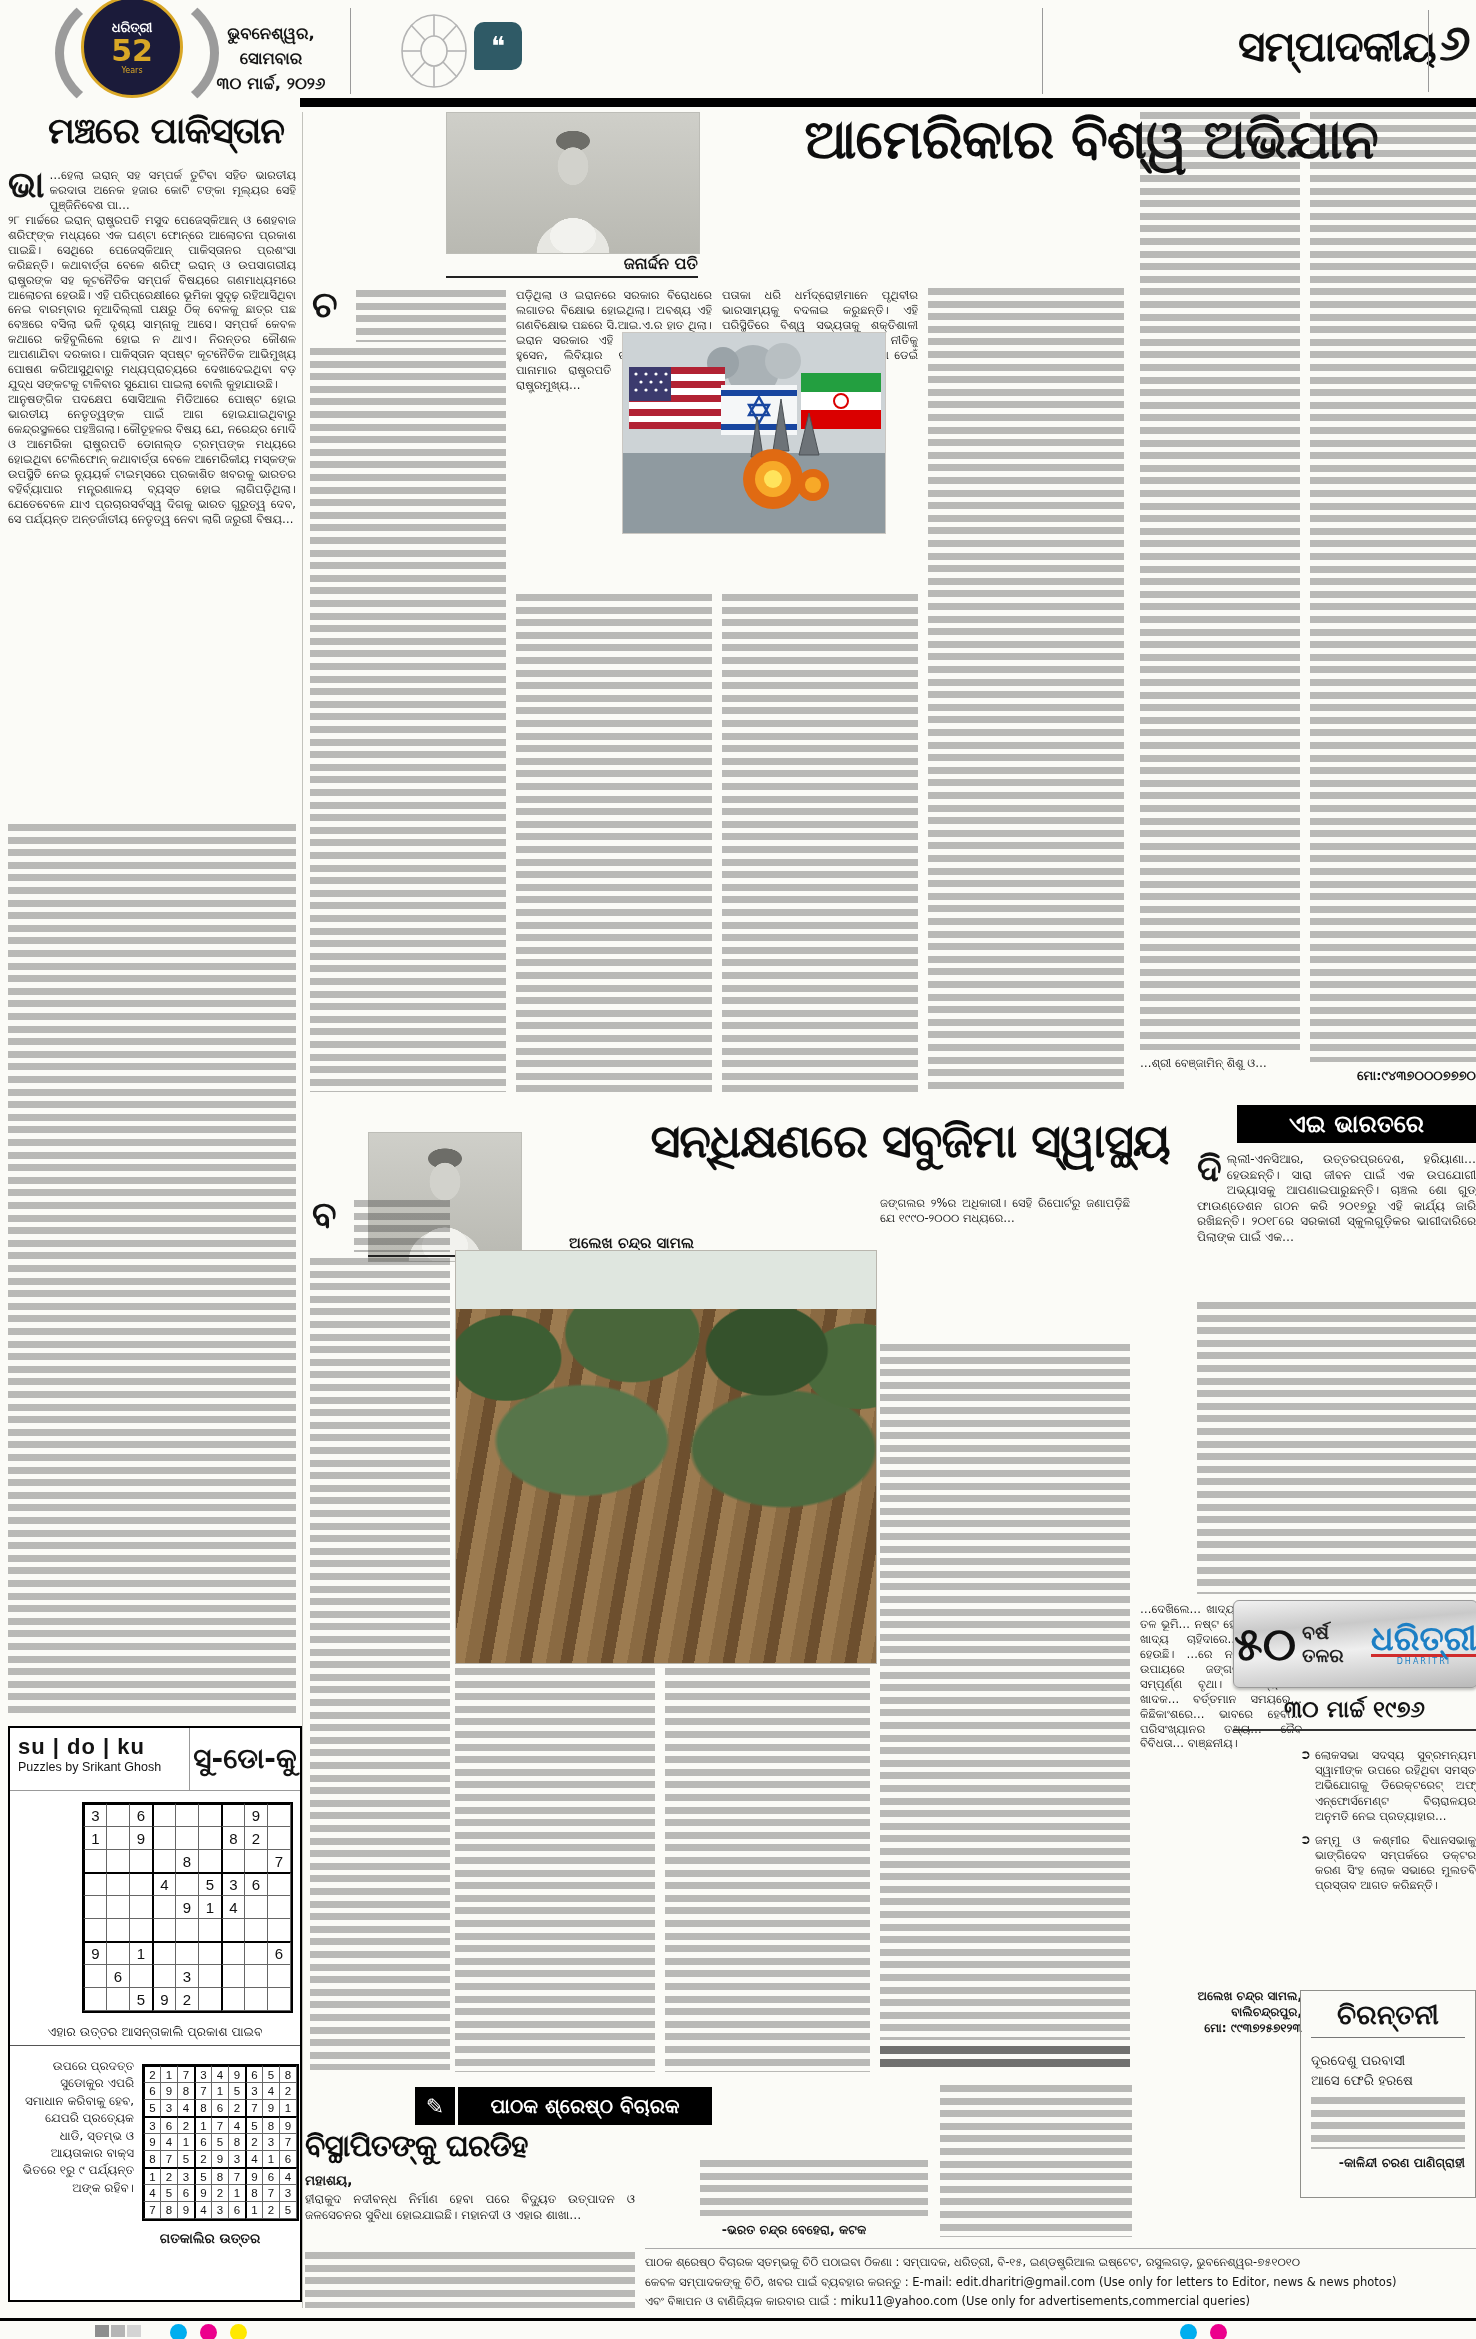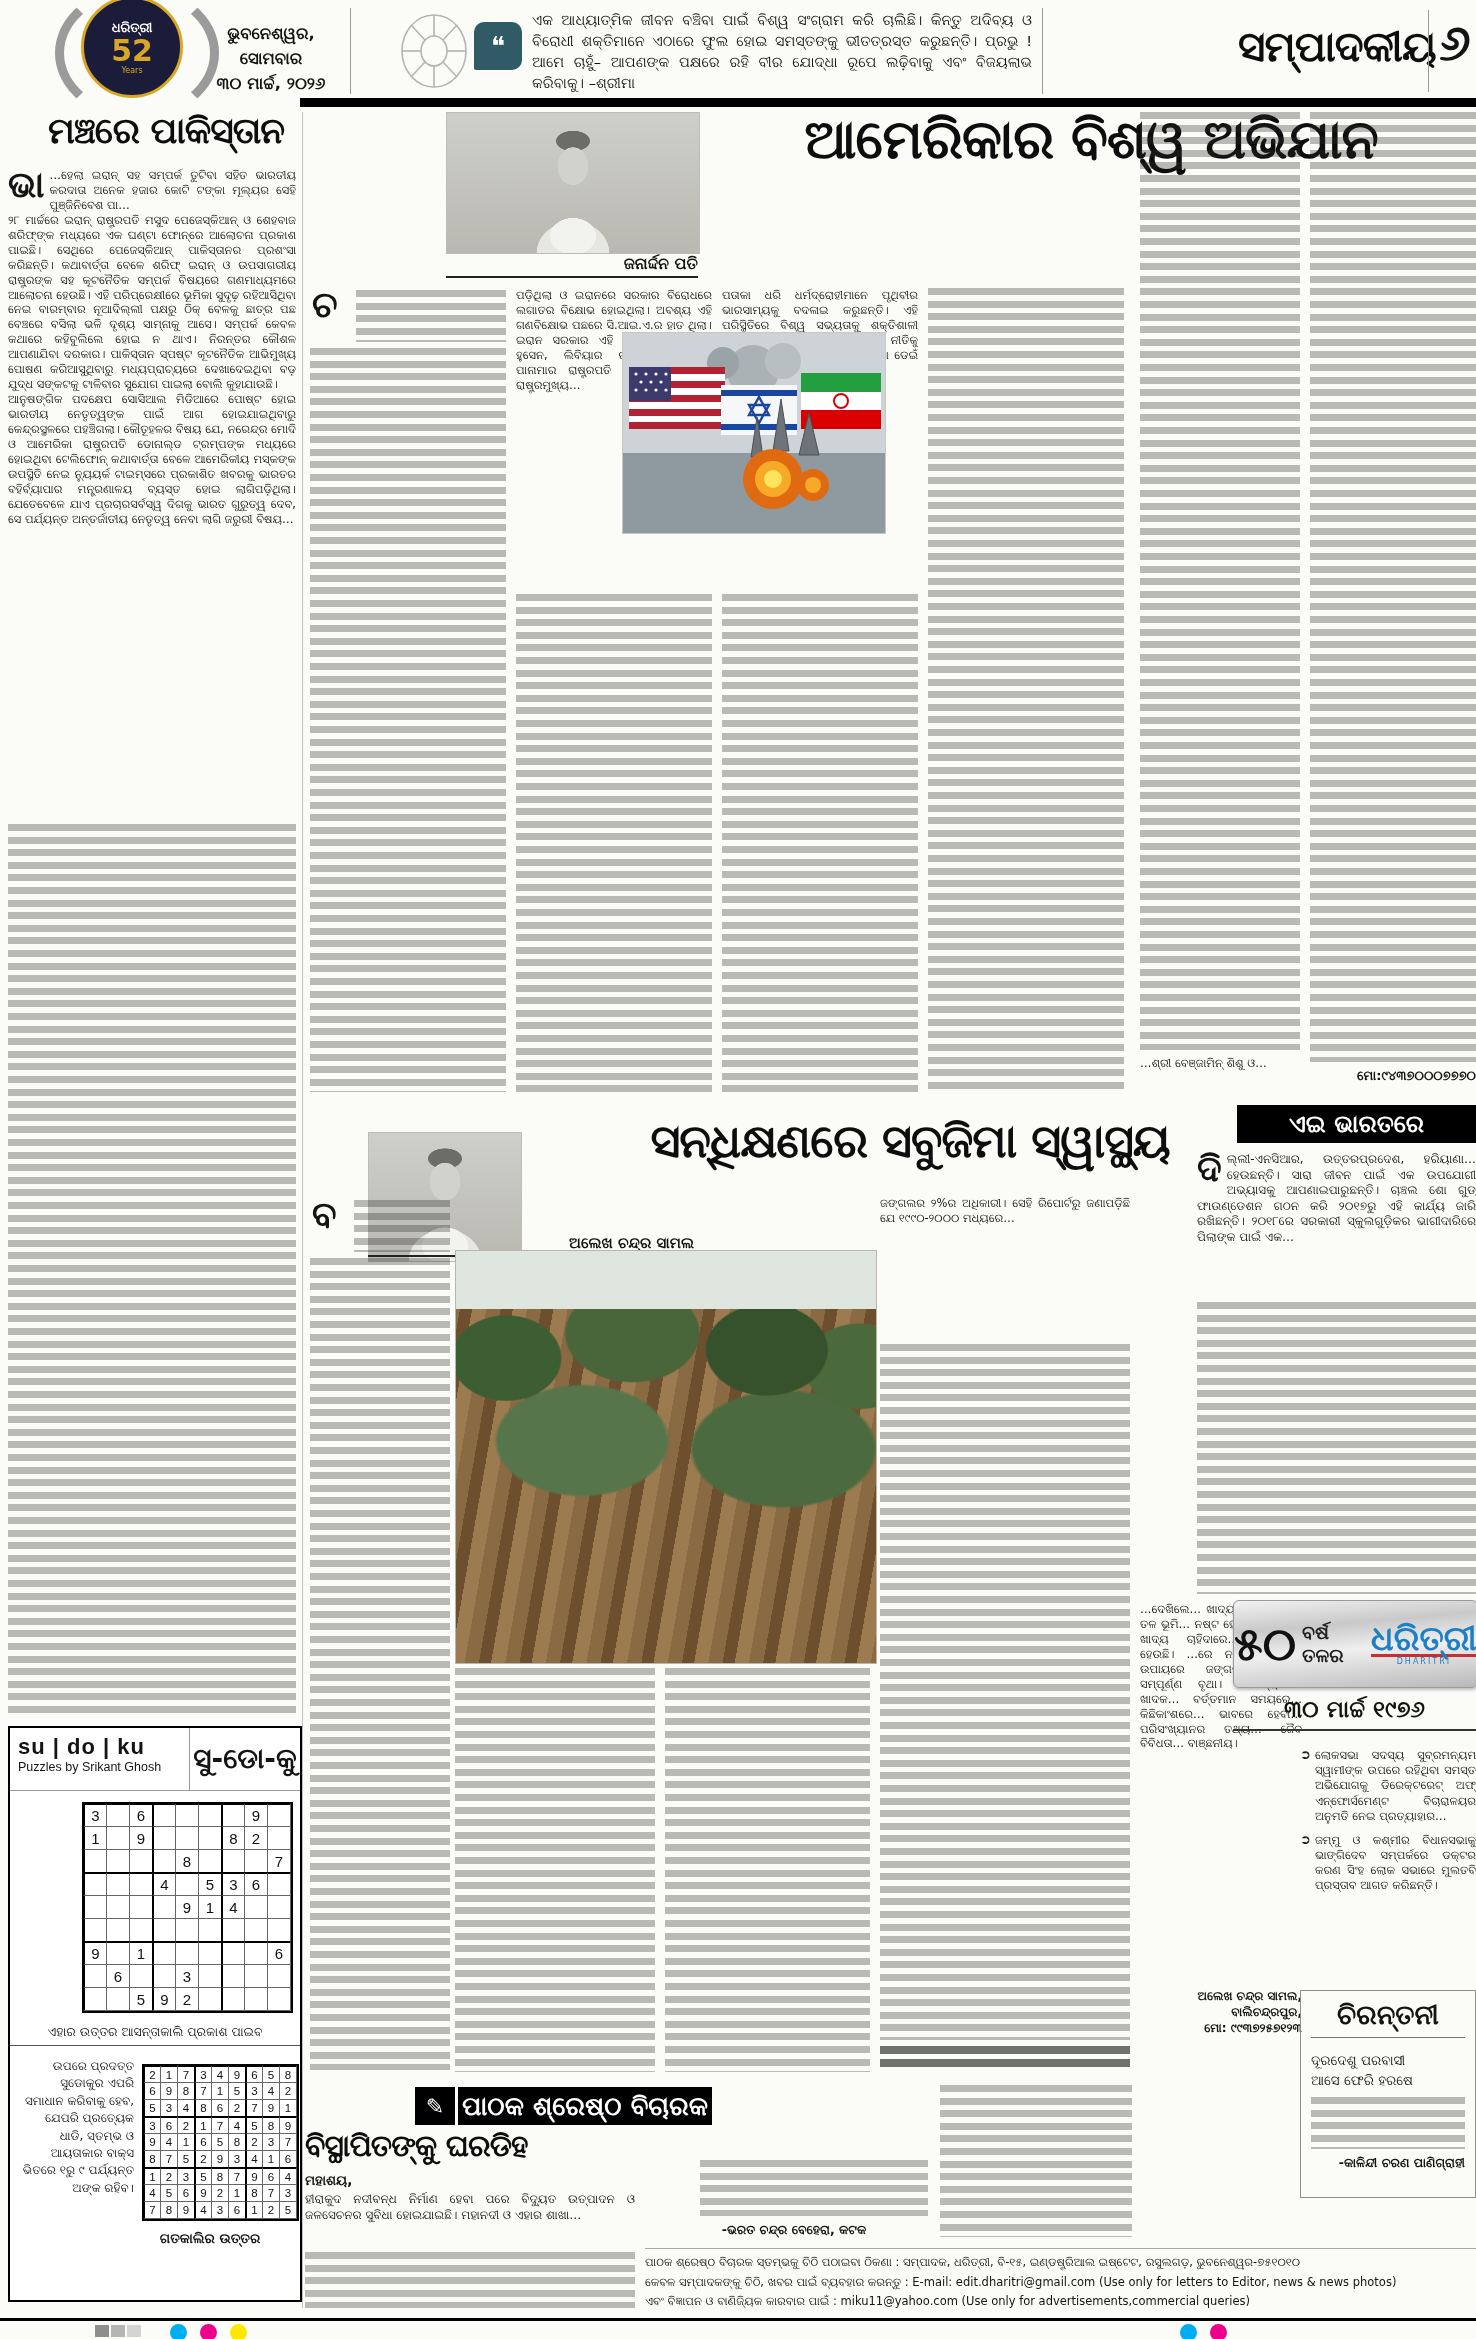--- a/index.html
+++ b/index.html
@@ -71,21 +71,20 @@
         <line x1="49" y1="39" x2="68" y2="39"></line>
       <line x1="13" y1="13" x2="27" y2="28"></line>
         <line x1="45" y1="50" x2="59" y2="65"></line>
       <line x1="59" y1="13" x2="45" y2="28"></line>
         <line x1="27" y1="50" x2="13" y2="65"></line>
     </g>
   </svg>
 
   <div class="abs" style="left:474px;top:22px;width:48px;height:48px;border-radius:10px 10px 10px 2px;background:#2f5a66;color:#fff;font-size:26px;display:flex;align-items:center;justify-content:center;">❝</div>
 
-  <div class="abs" style="left:532px;top:10px;width:500px;height:84px;font-size:14.5px;line-height:1.45;text-align:justify;">ଏକ ଆଧ୍ୟ‌ାତ୍ମିକ ଜୀବନ ବଞ୍ଚିବା ପାଇଁ ବିଶ୍ୱ ସଂଗ୍ରାମ କରି ଚାଲିଛି। କିନ୍ତୁ ଅଦିବ୍ୟ ଓ ବିରୋଧୀ ଶକ୍ତିମାନେ ଏଠାରେ ଫୁଲ ହୋଇ ସମସ୍ତଙ୍କୁ ଭୀତତ୍ରସ୍ତ କରୁଛନ୍ତି। ପ୍ରଭୁ ! ଆମେ ଚାହୁଁ– ଆପଣଙ୍କ ପକ୍ଷରେ ରହି ବୀର ଯୋଦ୍ଧା ରୂପେ ଲଢ଼ିବାକୁ ଏବଂ ବିଜୟଲାଭ କରିବାକୁ। –ଶ୍ରୀମା</div>
 
   <div class="abs vrule" style="left:1042px;top:8px;height:86px;"></div>
 
 
   <div class="abs headline" style="left:1238px;top:22px;width:188px;font-size:42px;white-space:nowrap;">ସମ୍ପାଦକୀୟ</div>
 
   <div class="abs vrule" style="left:1428px;top:10px;height:82px;"></div>
 
   <div class="abs b" style="left:1434px;top:14px;width:42px;font-size:50px;text-align:center;">୬</div>
 
@@ -429,21 +428,21 @@
         <div class="scell bl">1</div>
         <div class="scell">2</div>
         <div class="scell">5</div>
       </div>
     <div class="b" style="position:absolute;left:110px;top:502px;width:180px;text-align:center;font-size:13.5px;">ଗତକାଲିର ଉତ୍ତର</div>
   </div>
 
   <div class="abs blackbox" style="left:415px;top:2087px;width:40px;height:38px;font-size:22px;">
       <span>✎</span>
     </div>
-  <div class="abs blackbox b" style="left:458px;top:2087px;width:254px;height:38px;font-size:26px;">ପାଠକ ଶ୍ରେଷ୍ଠ ବିଚାରକ</div>
+  <div class="abs blackbox b" style="left:458px;top:2087px;width:254px;height:38px;font-size:20px;">ପାଠକ ଶ୍ରେଷ୍ଠ ବିଚାରକ</div>
 
   <div class="abs greek" style="left:700px;top:2160px;width:228px;height:56px;"></div>
   <div class="abs b" style="left:660px;top:2222px;width:268px;font-size:12.5px;text-align:center;">-ଭରତ ଚନ୍ଦ୍ର ବେହେରା, କଟକ</div>
   <div class="abs greek" style="left:940px;top:2085px;width:192px;height:152px;"></div>
 
   <div class="abs headline" style="left:305px;top:2128px;width:330px;font-size:30px;">ବିସ୍ଥାପିତଙ୍କୁ ଘରଡିହ</div>
   <div class="abs b" style="left:305px;top:2172px;width:120px;font-size:13.5px;">ମହାଶୟ,</div>
   <div class="abs frag" style="left:305px;top:2192px;width:330px;height:78px;font-size:12px;">ହୀରାକୁଦ ନଦୀବନ୍ଧ ନିର୍ମାଣ ହେବା ପରେ ବିଦ୍ୟୁତ ଉତ୍ପାଦନ ଓ ଜଳସେଚନର ସୁବିଧା ହୋଇଯାଇଛି। ମହାନଦୀ ଓ ଏହାର ଶାଖା…</div>
   <div class="abs greek" style="left:305px;top:2252px;width:330px;height:56px;"></div>
 

